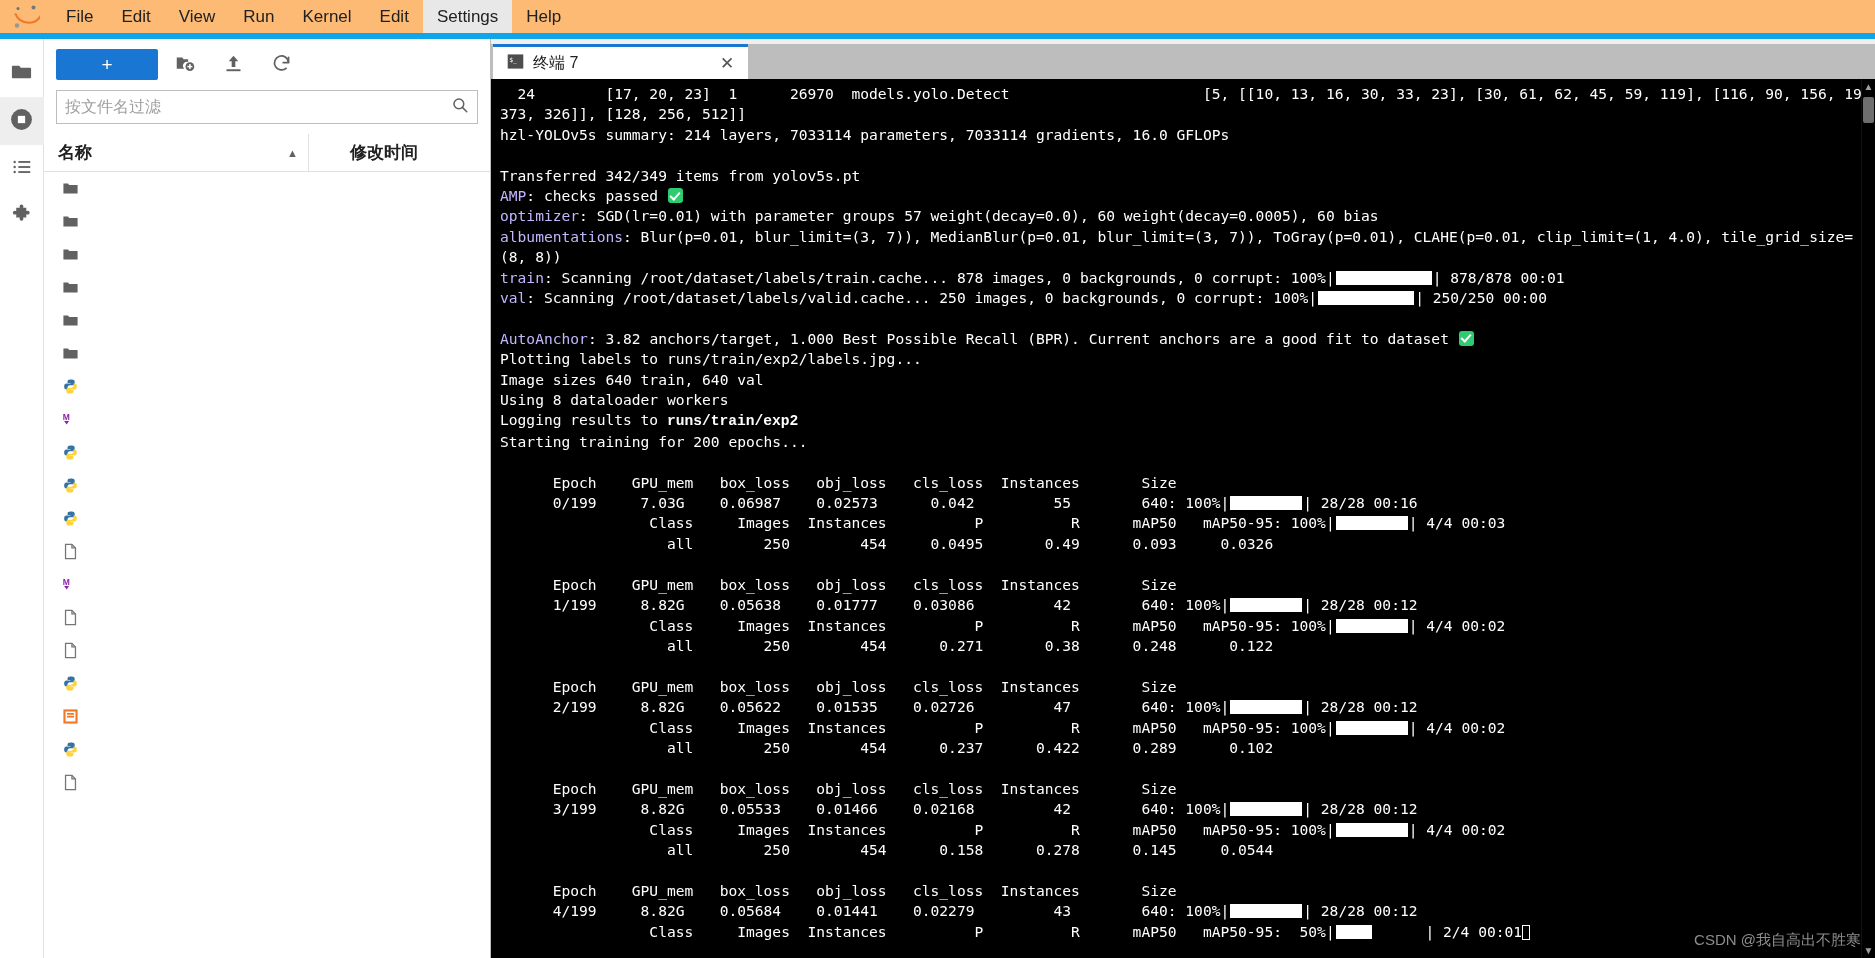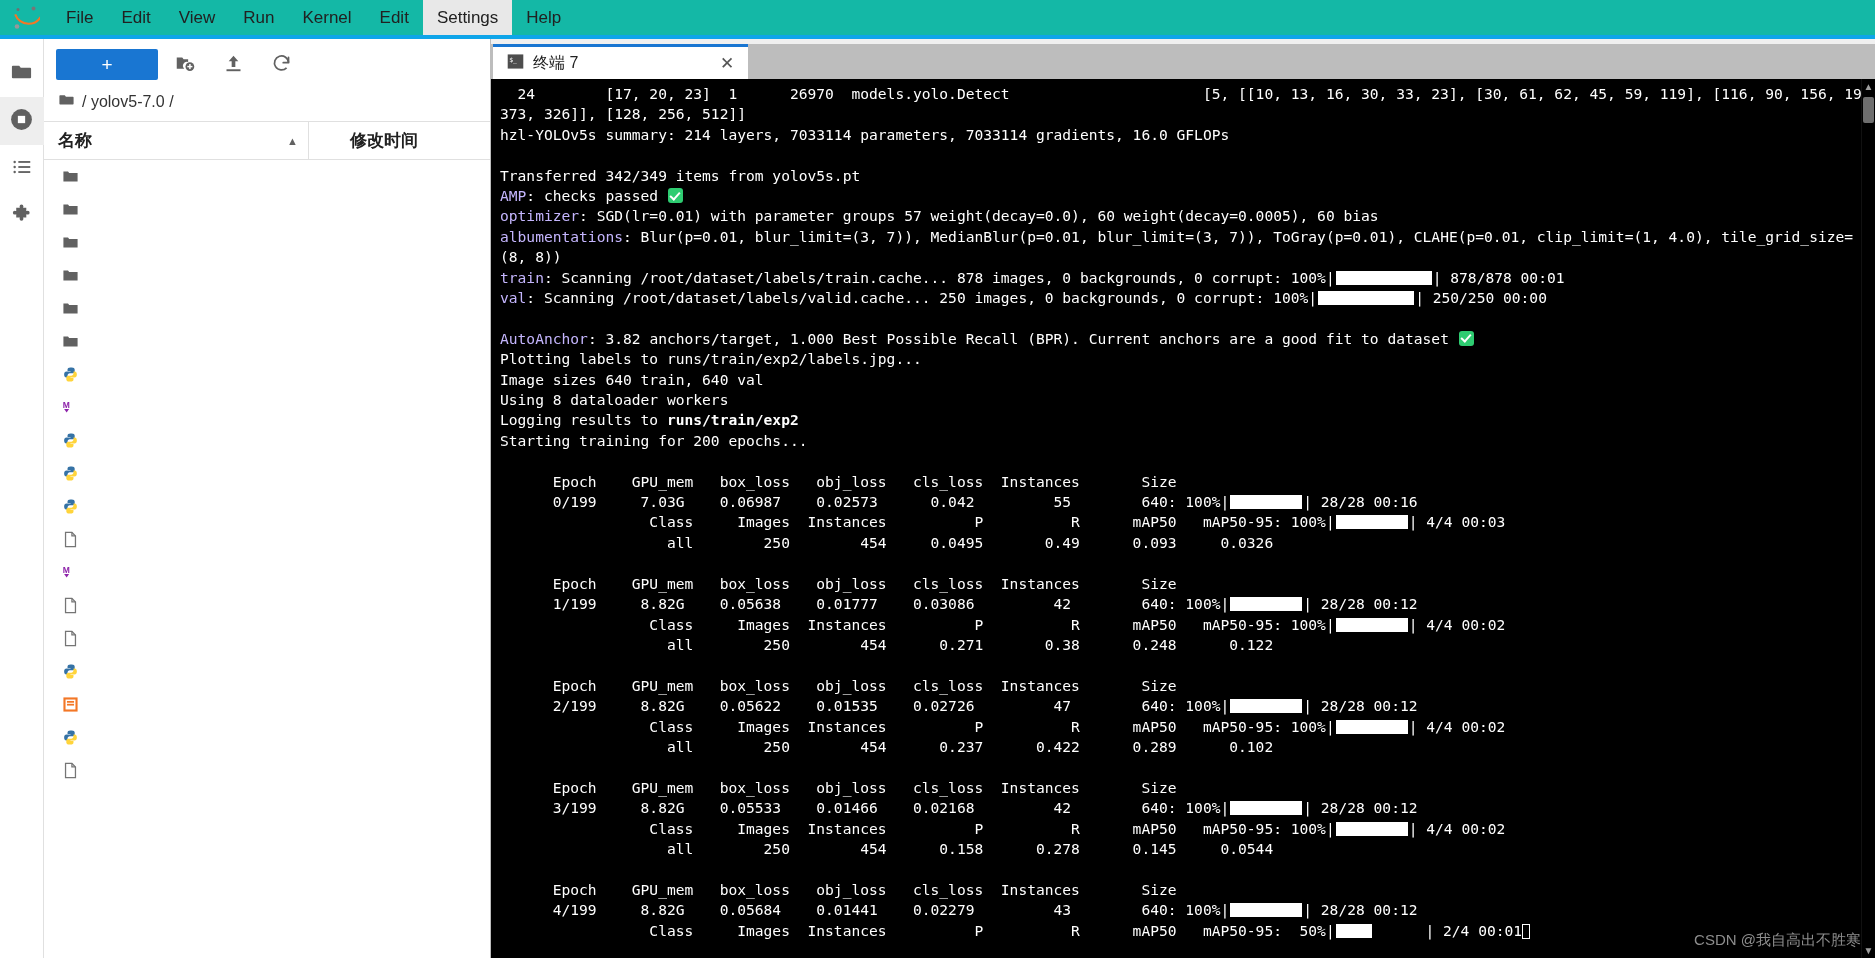--- a/index.html
+++ b/index.html
@@ -7,22 +7,22 @@
     width: 1875px; height: 958px;
     background: #ffffff;
     font-family: "Liberation Sans", sans-serif;
     overflow: hidden;
   }
   #app { position: relative; width: 1875px; height: 958px; display: flex; flex-direction: column; }
 
   
   .menubar {
     height: 39px; min-height: 39px;
-    background: #14b8a6;
-    border-bottom: 4px solid #0ea5e9;
+    background: #fdba74;
+    border-bottom: 6px solid #0ea5e9;
     display: flex; align-items: stretch;
     position: relative; z-index: 30;
   }
   .jp-logo {
     width: 52px; display: flex; align-items: center; justify-content: center;
   }
   .menu-items { display: flex; align-items: stretch; }
   .menu-item {
     display: flex; align-items: center;
     padding: 0 14px;
@@ -173,21 +173,21 @@
     flex: 1; overflow: hidden;
     padding: 5px 0 0 9px;
     font-family: "DejaVu Sans Mono", "Liberation Mono", monospace;
     font-size: 14.6px;
     line-height: 20.4px;
     color: #ffffff;
     white-space: pre;
   }
   .t-blank { height: 20.4px; }
   .c-cyan { color: #c4b5fd; }
-  .c-bold { font-weight: bold; }
+  .c-bold { font-weight: bold; font-family: Liberation Mono, monospace; }
   .c-white { color: #ffffff; }
   .chk {
     display: inline-block; width: 15px; height: 15px;
     background: #2ecc71; border-radius: 3px; position: relative;
     vertical-align: -2px; margin: 0 1px;
   }
   .chk::after {
     content: ""; position: absolute; left: 4px; top: 1.5px;
     width: 4px; height: 8px; border: solid #fff;
     border-width: 0 2px 2px 0; transform: rotate(42deg);
@@ -330,29 +330,32 @@
         <button class="tb-icon-btn">
           <span>
             <svg width="21" height="21" viewBox="0 0 24 24" fill="none" stroke="#616161" stroke-width="2">
               <path d="M20 11a8 8 0 10-2.2 5.9"></path>
               <path d="M20 5v6h-6" stroke-linecap="round" stroke-linejoin="round"></path>
             </svg>
           </span>
         </button>
       </div>
 
-
-      <div class="breadcrumb">
-        <span>
-          <svg width="17" height="17" viewBox="0 0 24 24" fill="#616161">
-            <path d="M3 6h6.6l1.6 2H21a1 1 0 011 1v9a1 1 0 01-1 1H3a1 1 0 01-1-1V7a1 1 0 011-1z"></path>
-          </svg>
-        </span>
-        <span class="seg">/ yolov5-7.0 /</span>
-      </div>
+      <div class="fb-filter-wrap">
+        <div class="fb-filter">
+          <input type="text" placeholder="按文件名过滤" style="">
+          <span>
+            <svg width="18" height="18" viewBox="0 0 24 24" fill="none" stroke="#616161" stroke-width="2">
+              <circle cx="10.5" cy="10.5" r="6.5"></circle>
+                <path d="M15.5 15.5L21 21" stroke-linecap="round"></path>
+            </svg>
+          </span>
+        </div>
+      </div>
+
 
       <div class="fb-header">
         <div class="col-name">
           <span>名称</span>
           <span class="sort-caret">▲</span>
         </div>
         <div class="col-time">
           <span>修改时间</span>
         </div>
       </div>

